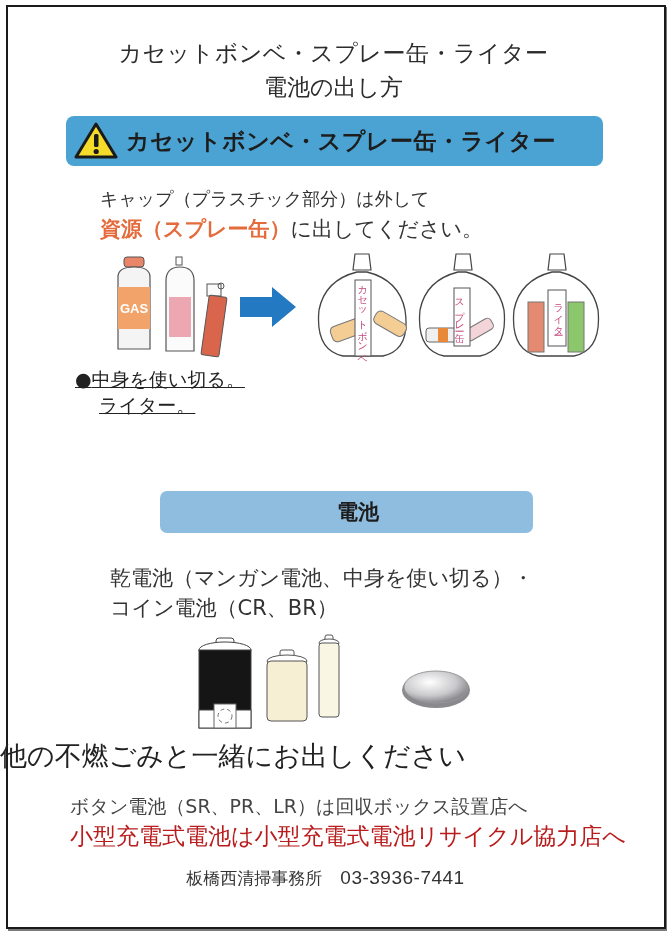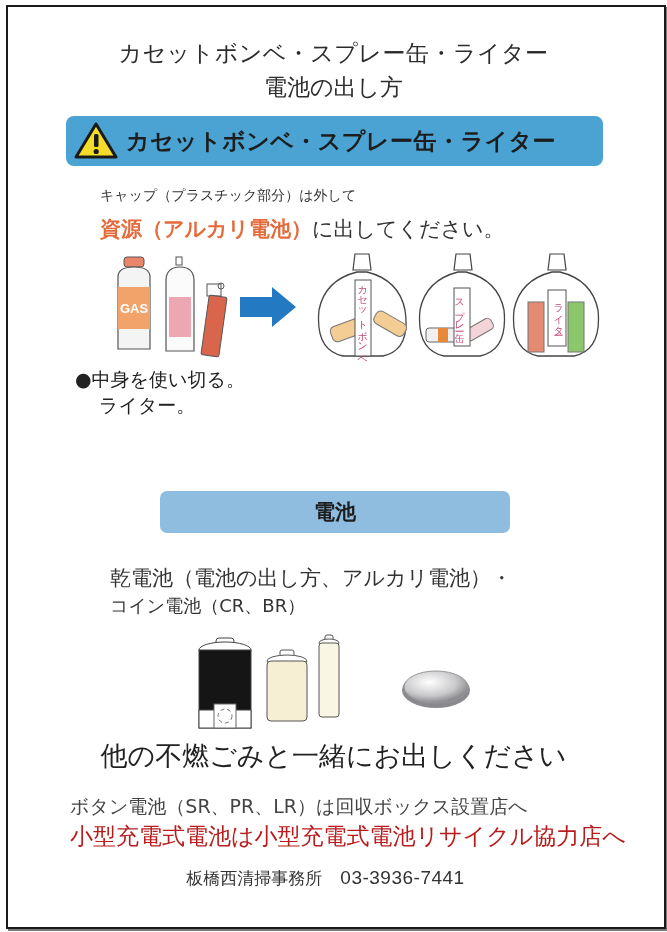--- a/index.html
+++ b/index.html
@@ -7,32 +7,32 @@
          font-family:"DejaVu Sans", "Liberation Sans", sans-serif; color:#2a2a2a; }
   .frame { position:absolute; left:6px; top:5px; width:656px; height:920px;
            border:2px solid #1a1a1a; box-shadow:2px 2px 0 #7a7a7a; background:#fff; }
   .abs { position:absolute; }
   .title1 { left:0; width:667px; top:38px; text-align:center; font-size:23px; letter-spacing:0.5px; color:#2c2c2c; }
   .title2 { left:0; width:667px; top:72px; text-align:center; font-size:23px; color:#2c2c2c; }
   .banner1 { left:66px; top:116px; width:537px; height:50px; background:#4ba3d3; border-radius:8px;
              display:flex; align-items:center; box-sizing:border-box; padding-left:8px; }
   .banner1 .btxt { font-size:23px; font-weight:bold; color:#1d1d1d; margin-left:8px; letter-spacing:0.5px; }
   .warn { width:44px; height:38px; }
-  .instr1 { left:100px; top:187px; font-size:14px; color:#333; }
+  .instr1 { left:100px; top:187px; font-size:18px; color:#333; }
   .instr2 { left:100px; top:215px; font-size:21px; color:#333; }
   .orange { color:#e46b3c; font-weight:bold; }
   .bullets { left:75px; top:366px; font-size:19px; line-height:26px; color:#222; }
-  .bullets .b { display:block; }
+  .bullets .b { display:block;text-decoration:underline; }
   .bullets .indent { padding-left:24px; }
   .banner2 { left:160px; top:491px; width:350px; height:42px; background:#8fbde0; border-radius:7px;
-             display:flex; align-items:center; justify-content:center; }
+             display:flex; align-items:center; justify-content:center;padding-left:23px; }
   .banner2 span { font-size:21px; font-weight:bold; color:#1d1d1d; }
   .batt1 { left:110px; top:564px; font-size:21px; color:#333; }
-  .batt2 { left:110px; top:594px; font-size:18px; color:#333; }
-  .big { left:0; width:667px; top:738px; text-align:center; font-size:27px; color:#222; }
+  .batt2 { left:110px; top:594px; font-size:21px; color:#333; }
+  .big { left:0; width:667px; top:738px; font-size:27px; color:#222; }
   .note1 { left:70px; top:794px; font-size:19px; color:#444; }
   .note2 { left:70px; top:821px; font-size:23px; color:#b91c1c; }
   .contact { left:0; width:651px; top:867px; text-align:center; font-size:17px; color:#333; }
   .contact .phone { margin-left:18px; font-family:"Liberation Sans", sans-serif; font-size:19px; letter-spacing:0.5px; }
   svg { display:block; }
 </style>
 </head>
 <body>
 
 <div class="frame"></div>
@@ -45,21 +45,21 @@
     <svg class="warn" viewBox="0 0 44 38">
       <path d="M22 2 L42 35 L2 35 Z" fill="#f5dc2a" stroke="#1a1a1a" stroke-width="3" stroke-linejoin="round"></path>
       <rect x="20" y="12" width="4.5" height="13" rx="1.5" fill="#1a1a1a"></rect>
       <circle cx="22.2" cy="29.5" r="2.6" fill="#1a1a1a"></circle>
     </svg>
   </span>
   <span class="btxt">カセットボンベ・スプレー缶・ライター</span>
 </div>
 
 <div class="abs instr1">キャップ（プラスチック部分）は外して</div>
-<div class="abs instr2"><span class="orange">資源（アルカリ電池）</span><span>に出してください。</span></div>
+<div class="abs instr2"><span class="orange">資源（スプレー缶）</span><span>に出してください。</span></div>
 
 <div class="abs" style="left:110px; top:255px;">
   <svg width="50" height="100" viewBox="0 0 50 100">
     <rect x="14" y="2" width="20" height="10" rx="3" fill="#e9866a" stroke="#555" stroke-width="1"></rect>
     <path d="M8 22 Q8 12 24 12 Q40 12 40 22 L40 94 L8 94 Z" fill="#f4f4f4" stroke="#555" stroke-width="1.2"></path>
     <rect x="8" y="32" width="32" height="42" fill="#f2a36a"></rect>
     <text x="24" y="58" font-family="Liberation Sans, sans-serif" font-weight="bold" font-size="13" fill="#fff" text-anchor="middle">GAS</text>
   </svg>
 </div>
 <div class="abs" style="left:160px; top:255px;">
@@ -124,21 +124,21 @@
 
 <div class="abs bullets">
   <span class="b"><span>●</span><span>中身を使い切る。</span></span>
   <span class="b indent">ライター。</span>
 </div>
 
 <div class="abs banner2">
   <span>電池</span>
 </div>
 
-<div class="abs batt1">乾電池（電池の出し方、アルカリ電池）・</div>
+<div class="abs batt1">乾電池（マンガン電池、中身を使い切る）・</div>
 <div class="abs batt2">コイン電池（CR、BR）</div>
 
 <div class="abs" style="left:196px; top:636px;">
   <svg width="58" height="96" viewBox="0 0 58 96">
     <rect x="20" y="2" width="18" height="10" rx="3" fill="#fff" stroke="#444"></rect>
     <ellipse cx="29" cy="14" rx="26" ry="8" fill="#fff" stroke="#444"></ellipse>
     <rect x="3" y="14" width="52" height="78" fill="#151515" stroke="#444"></rect>
     <rect x="3" y="74" width="52" height="18" fill="#fff" stroke="#444"></rect>
     <rect x="18" y="68" width="22" height="24" fill="#fff" stroke="#666"></rect>
     <circle cx="29" cy="80" r="7" fill="none" stroke="#777" stroke-dasharray="4 3"></circle>

